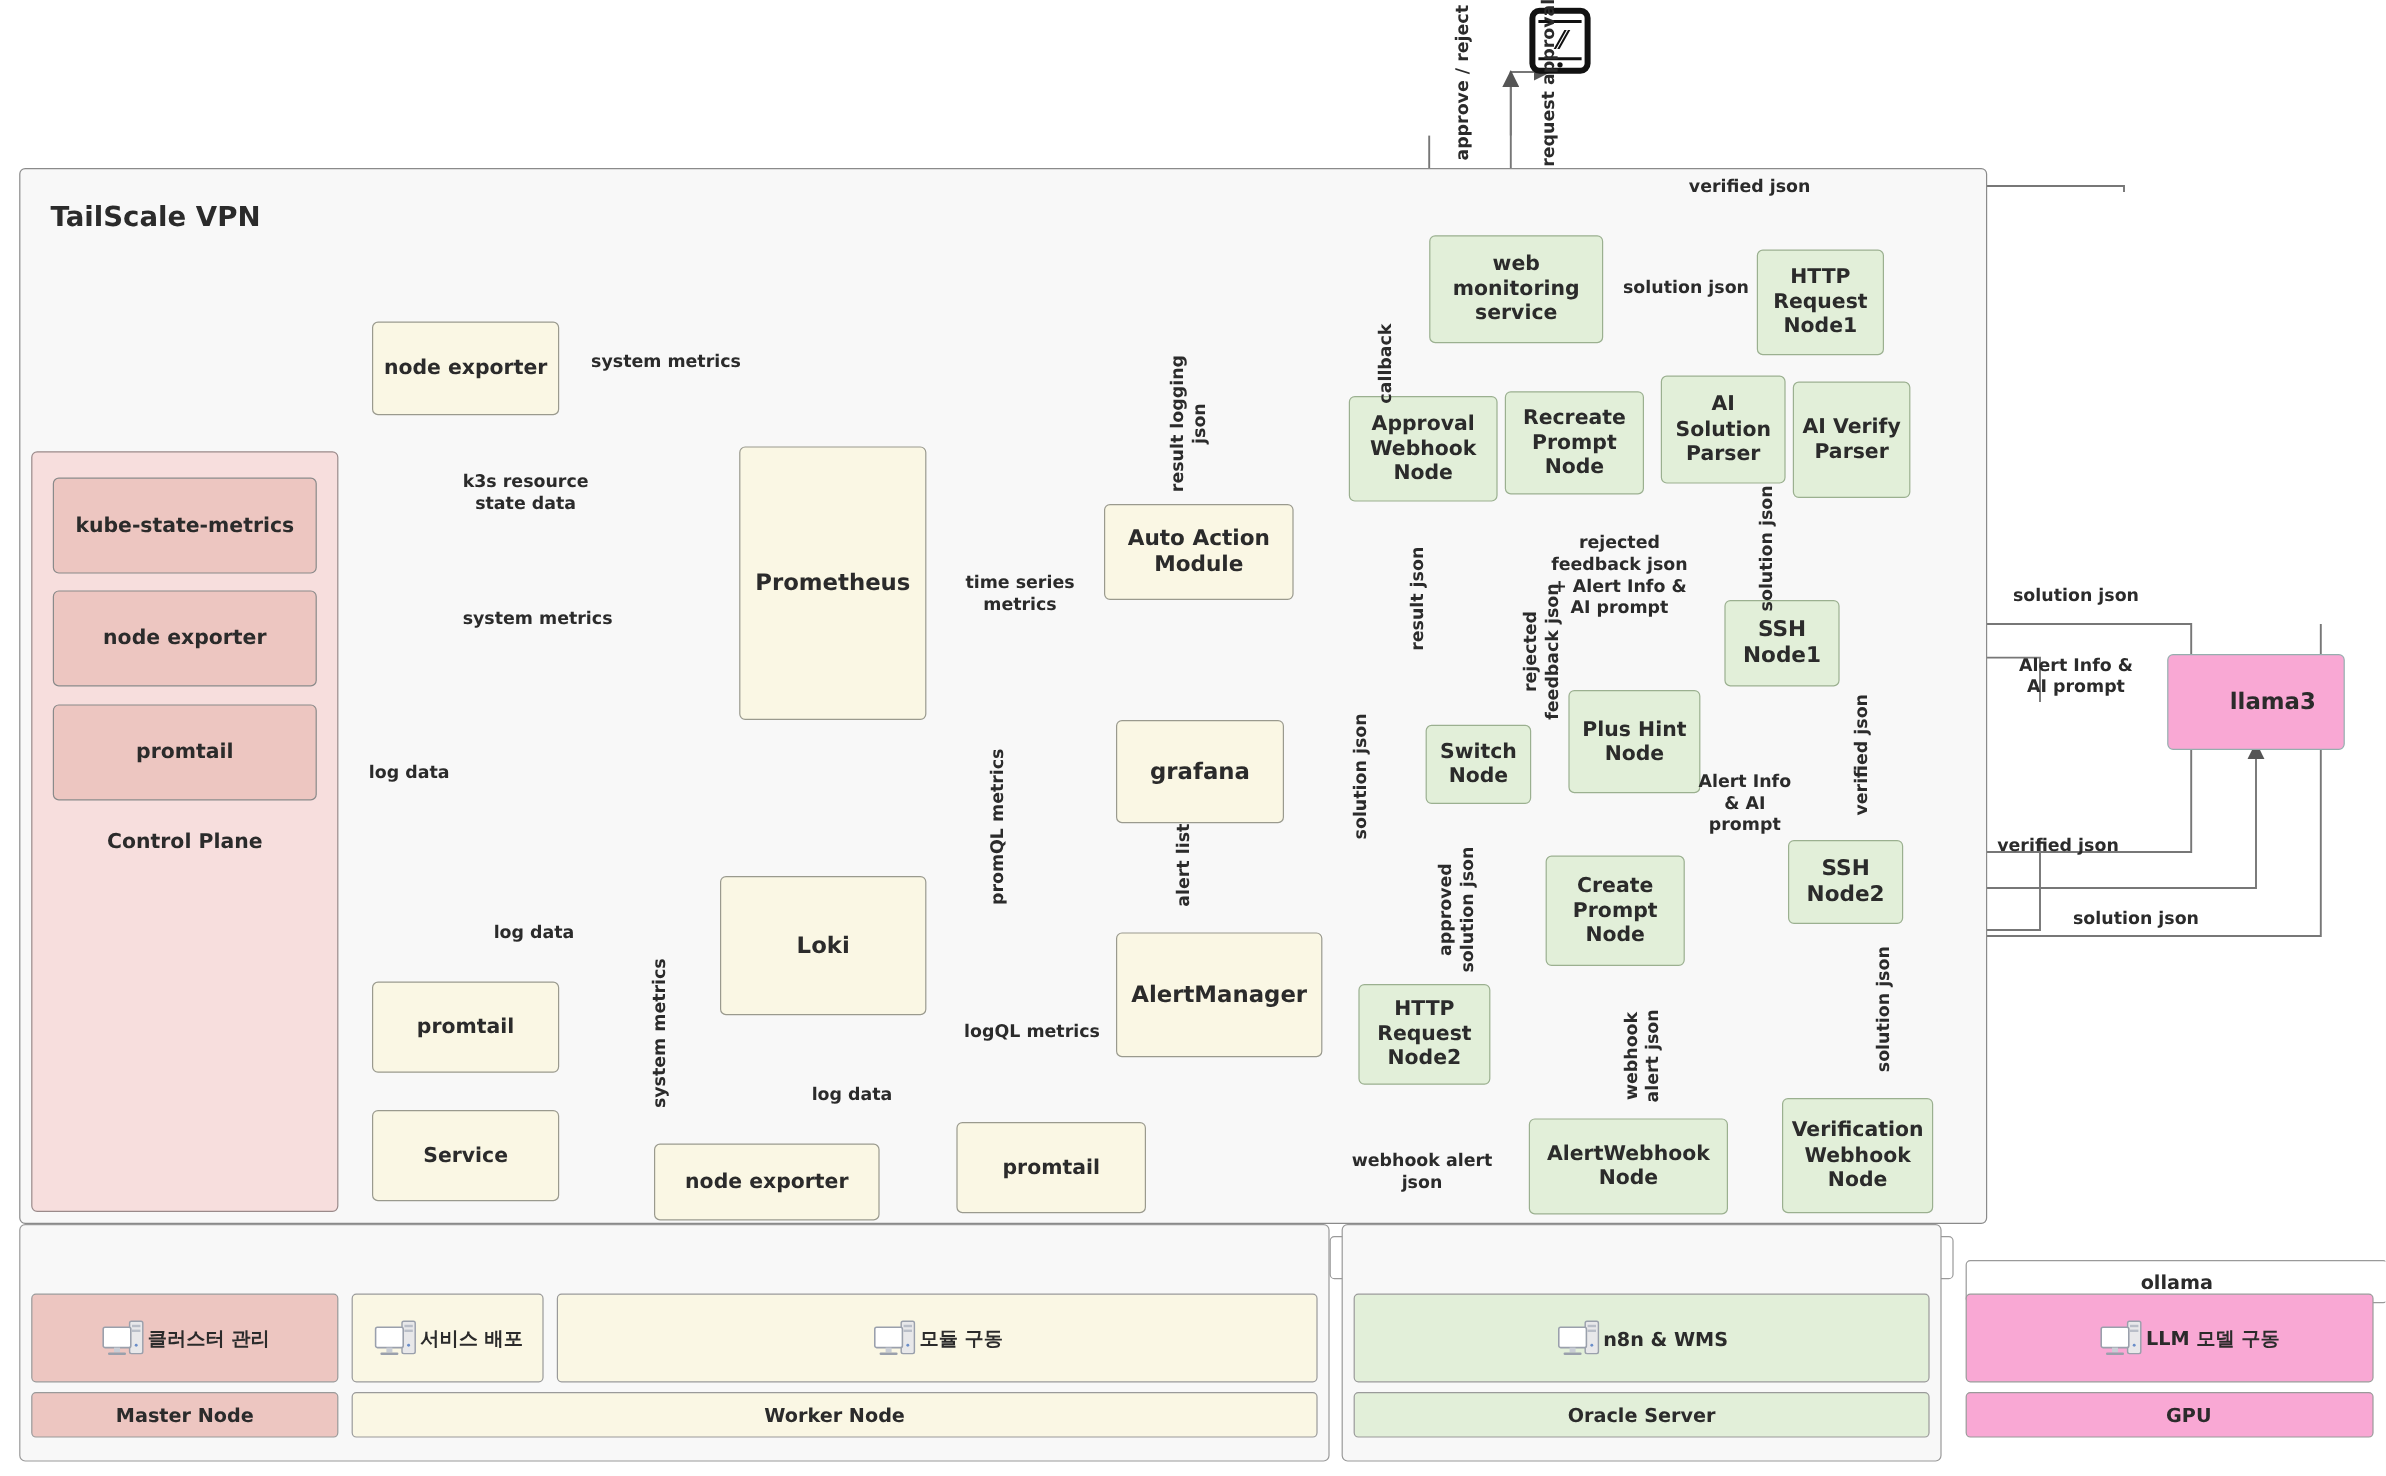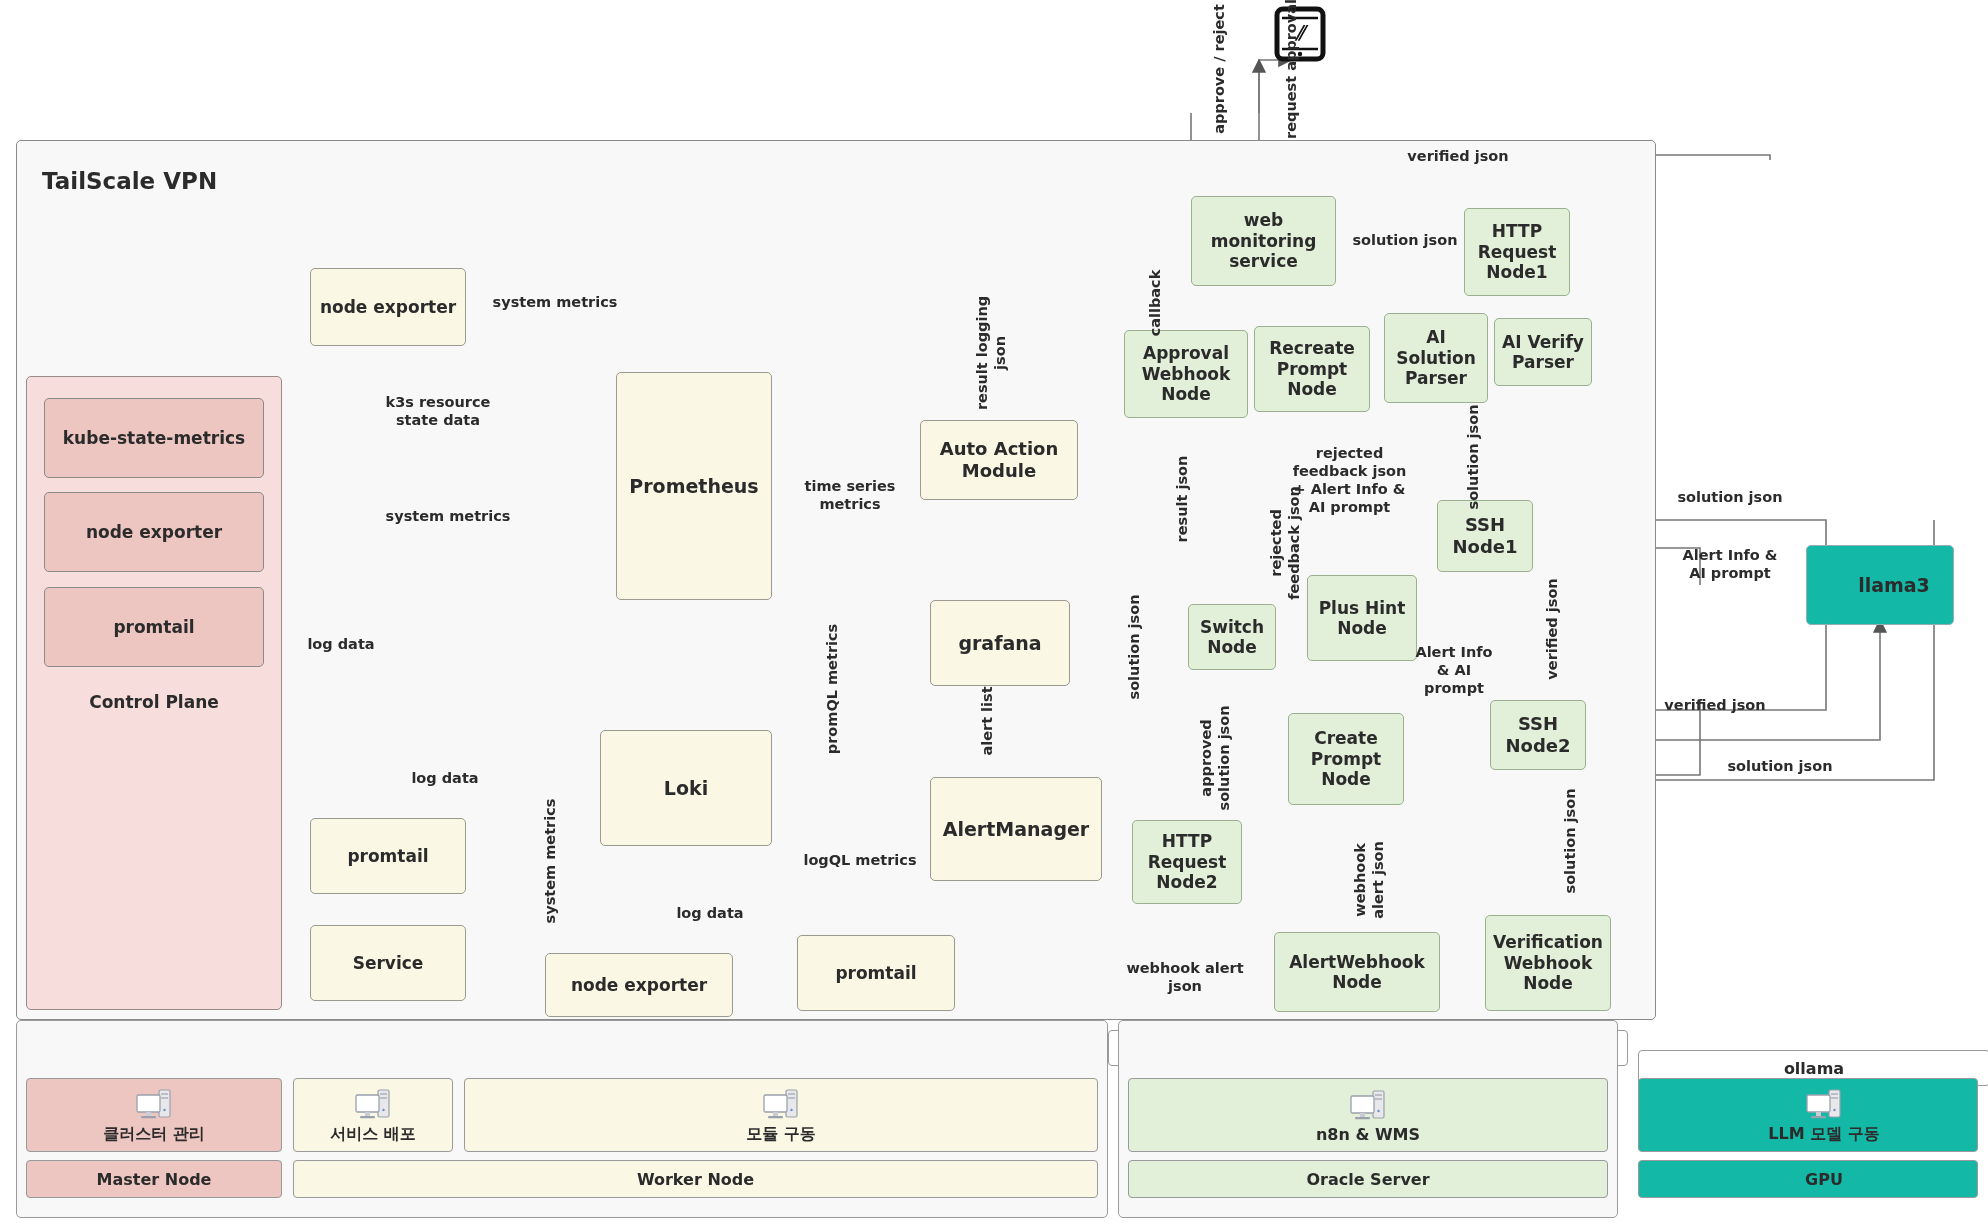--- a/index.html
+++ b/index.html
@@ -4,32 +4,32 @@
 <style>
   html,body{margin:0;padding:0;background:#ffffff;}
   body{font-family:"DejaVu Sans","Liberation Sans",sans-serif;}
   #stage{position:relative;width:1988px;height:1230px;background:#ffffff;overflow:hidden;}
   .node{position:absolute;box-sizing:border-box;border:1.5px solid #8a8a8a;border-radius:5px;
         display:flex;align-items:center;justify-content:center;text-align:center;
         font-weight:bold;color:#2b2b2b;line-height:1.2;padding:2px 4px;}
   .k3s-box{background:#faf7e4;border-color:#9a9a8e;}
   .pink-box{background:#edc6c1;border-color:#8a8a8a;}
   .green-box{background:#e2efd9;border-color:#9bb090;}
-  .blue-box{background:#14b8a6;border-color:#95aeae;padding-left:32px;}
+  .blue-box{background:#f9a8d4;border-color:#95aeae;padding-left:32px;}
   .white-box{background:#ffffff;border-color:#9a9a9a;}
   .group{position:absolute;box-sizing:border-box;border:1.5px solid #9a9a9a;border-radius:5px;}
   .vpn{background:#f8f8f8;border-color:#8a8a8a;}
   .ctrl-plane{background:#f7dedd;border-color:#9a8a8a;}
   .vpn-title{position:absolute;font-size:23px;font-weight:bold;color:#2b2b2b;}
   .plane-title{position:absolute;font-size:17px;font-weight:bold;color:#2b2b2b;text-align:center;}
   .lbl{position:absolute;font-size:14.5px;font-weight:bold;color:#2b2b2b;
        text-align:center;line-height:1.24;white-space:pre;}
   svg.wires{position:absolute;left:0;top:0;width:1988px;height:1230px;pointer-events:none;}
   .host-cell{position:absolute;box-sizing:border-box;border:1.5px solid #9a9a9a;border-radius:4px;
-             display:flex;flex-direction:column;align-items:center;justify-content:center;
+             display:flex;flex-direction:row;align-items:center;justify-content:center;
              font-size:16px;font-weight:bold;color:#2b2b2b;}
   .host-cell .cap{margin-top:2px;}
   .bar{position:absolute;box-sizing:border-box;border:1.5px solid #9a9a9a;border-radius:4px;
        display:flex;align-items:center;justify-content:center;font-size:16px;font-weight:bold;color:#2b2b2b;}
   .pcicon{width:40px;height:36px;display:block;}
 </style>
 </head>
 <body>
 
 <div id="stage">
@@ -211,21 +211,21 @@
 Request
 Node1</span>
   </div>
 
   <div class="node green-box" style="left:1384px;top:313px;width:104px;height:90px;font-size:17px;white-space:pre;">
     <span>AI
 Solution
 Parser</span>
   </div>
 
-  <div class="node green-box" style="left:1494px;top:318px;width:98px;height:68px;font-size:17px;white-space:pre;justify-content:center;">
+  <div class="node green-box" style="left:1494px;top:318px;width:98px;height:97px;font-size:17px;white-space:pre;justify-content:center;">
     <span>AI Verify
 Parser</span>
   </div>
 
   <div class="node green-box" style="left:1437px;top:500px;width:96px;height:72px;font-size:18px;white-space:pre;">
     <span>SSH
 Node1</span>
   </div>
 
   <div class="node green-box" style="left:1490px;top:700px;width:96px;height:70px;font-size:18px;white-space:pre;">

